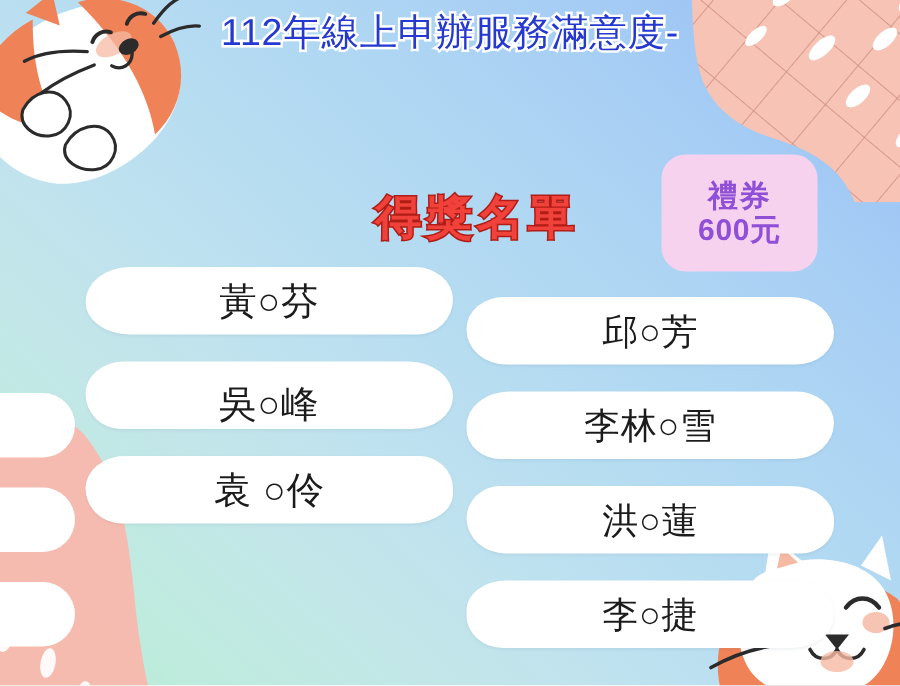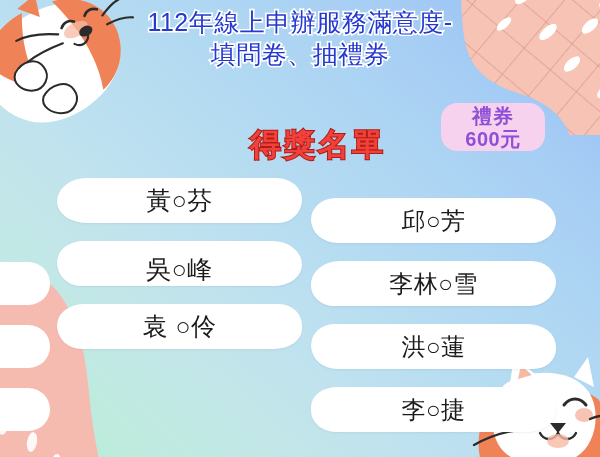--- a/index.html
+++ b/index.html
@@ -96,21 +96,21 @@
     paint-order: stroke fill;
     padding-left: 36px;
   }
 
   
   .badge {
     position: absolute;
     top: 103px;
     left: 441px;
     width: 104px;
-    height: 48px;
+    height: 78px;
     background: #f6d2ef;
     border-radius: 16px;
     z-index: 6;
     display: flex;
     flex-direction: column;
     align-items: center;
     justify-content: center;
     gap: 1px;
   }
   .badge-label {
@@ -278,21 +278,20 @@
 
     <g stroke="#2b2b2b" stroke-width="2.4" fill="none" stroke-linecap="round">
       <path d="M88,78 C66,70 48,70 30,76"></path>
       <path d="M88,88 C66,90 50,96 36,104"></path>
       <path d="M152,78 C162,74 168,74 172,76"></path>
     </g>
   </svg>
 
   <div class="title-block">
     <div class="title-line">112年線上申辦服務滿意度-</div>
-    <div class="title-line">填問卷、抽禮券</div>
   </div>
 
   <div class="subtitle">得獎名單</div>
 
   <div class="badge">
     <div class="badge-label">禮券</div>
     <div class="badge-amount">600元</div>
   </div>
 
   <div class="winners">

